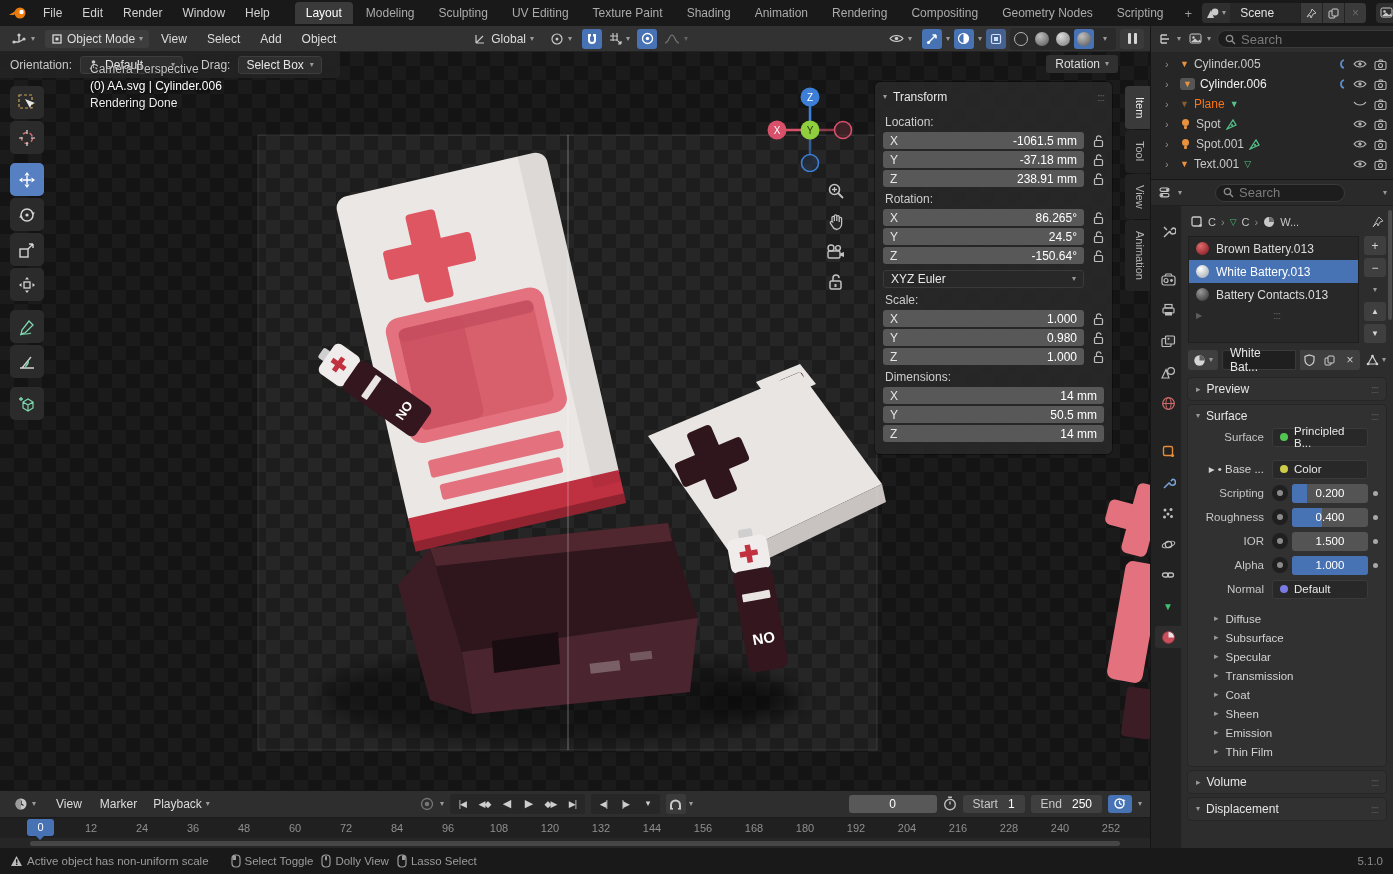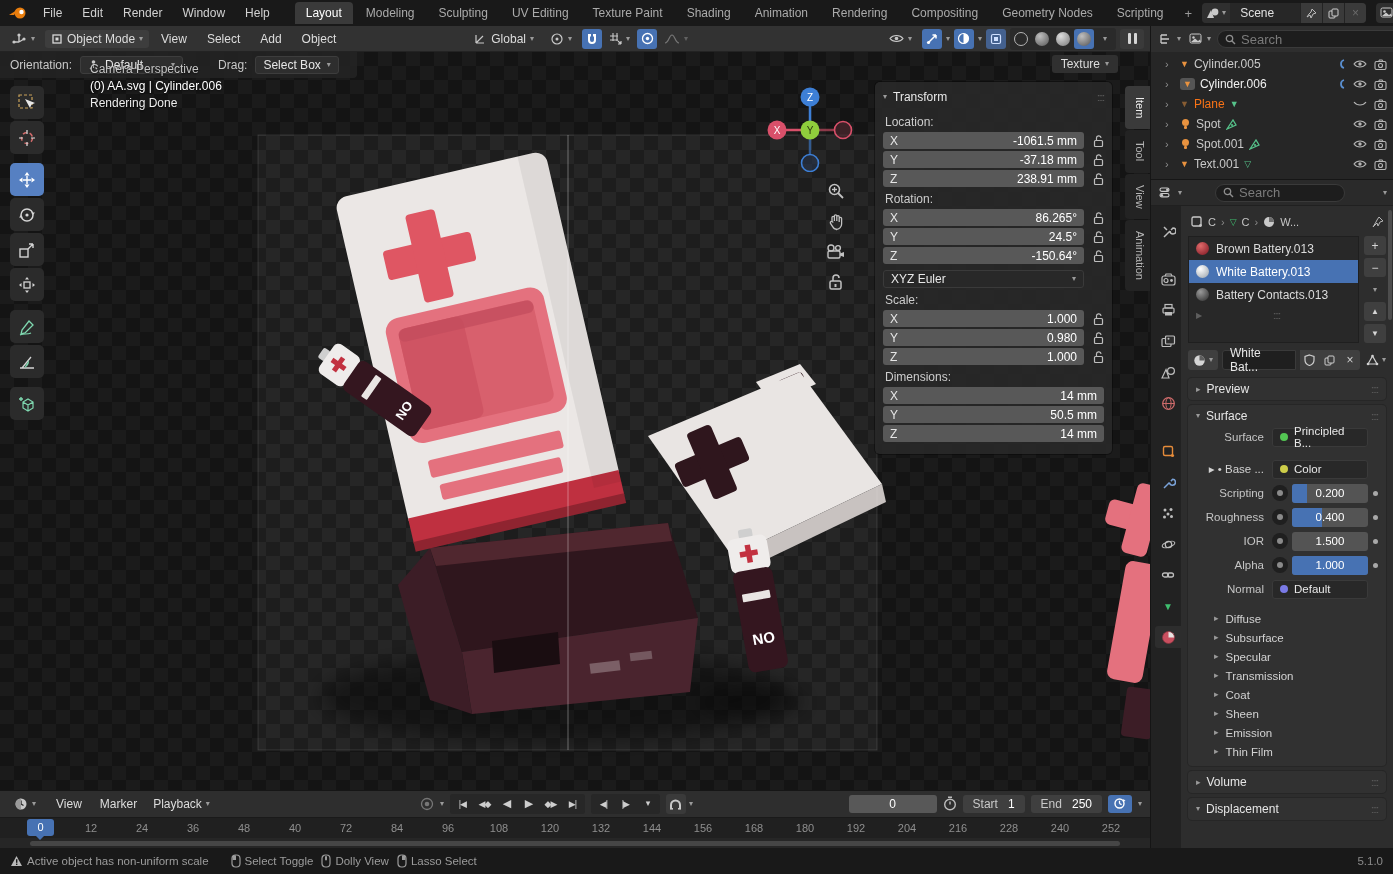--- a/index.html
+++ b/index.html
@@ -436,28 +436,28 @@
       <div class="tools-overlay">
         <span class="tlabel">Orientation:</span>
         <span class="dselect">
           <svg width="11" height="12" viewBox="0 0 11 12">
               <circle cx="5.5" cy="3" r="1.8" fill="#c9c9c9"></circle>
               <path d="M5.5 5 V9 M2 10 l1.5 -1.5 M9 10 l-1.5 -1.5" stroke="#c9c9c9" stroke-width="1.2" fill="none"></path>
             </svg>
           <span>Default</span>
           <span class="chev" style="margin-left:22px">▾</span>
         </span>
-        <span class="tlabel" style="margin-left:27px">Drag:</span>
+        <span class="tlabel" style="margin-left:10px">Drag:</span>
         <span class="dselect">
           <span>Select Box</span>
           <span class="chev">▾</span>
         </span>
       </div>
       <div class="options-chip">
-        <span>Texture</span>
+        <span>Rotation</span>
           <span class="chev">▾</span>
       </div>
 
       <div class="tool-col">
         <div class="tool-btn">
           <svg width="18" height="18" viewBox="0 0 18 18">
               <rect x="1" y="1" width="13" height="13" fill="none" stroke="#c9a25a" stroke-width="1.2" stroke-dasharray="3 2"></rect>
               <path d="M7 5 L12 14 L13.5 10.5 L17 9 Z" fill="#e8e8e8"></path>
             </svg>
         </div>
@@ -794,21 +794,21 @@
               <path d="M10.5 2 l2 2 l-2.8 0.4 Z" fill="#fff"></path>
             </svg>
         </span>
           <span class="chev">▾</span>
       </div>
       <div class="tl-ruler">
         <span class="tick" style="left:91px">12</span>
         <span class="tick" style="left:142px">24</span>
         <span class="tick" style="left:193px">36</span>
         <span class="tick" style="left:244px">48</span>
-        <span class="tick" style="left:295px">40</span>
+        <span class="tick" style="left:295px">60</span>
         <span class="tick" style="left:346px">72</span>
         <span class="tick" style="left:397px">84</span>
         <span class="tick" style="left:448px">96</span>
         <span class="tick" style="left:499px">108</span>
         <span class="tick" style="left:550px">120</span>
         <span class="tick" style="left:601px">132</span>
         <span class="tick" style="left:652px">144</span>
         <span class="tick" style="left:703px">156</span>
         <span class="tick" style="left:754px">168</span>
         <span class="tick" style="left:805px">180</span>

